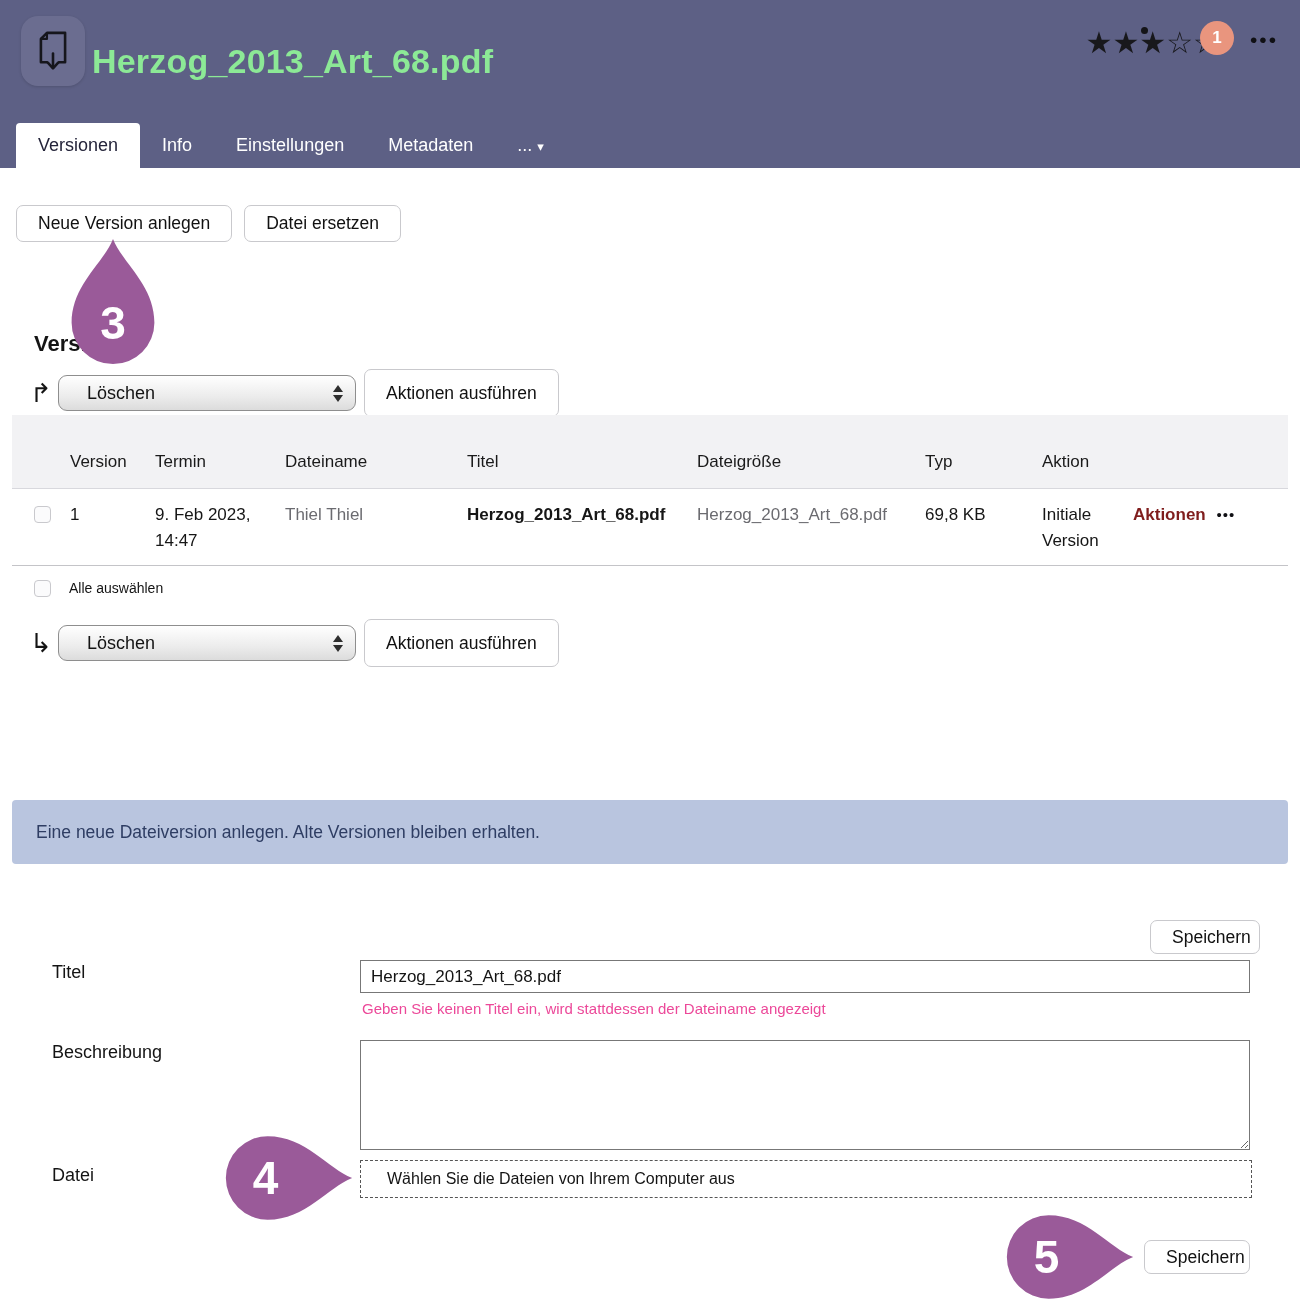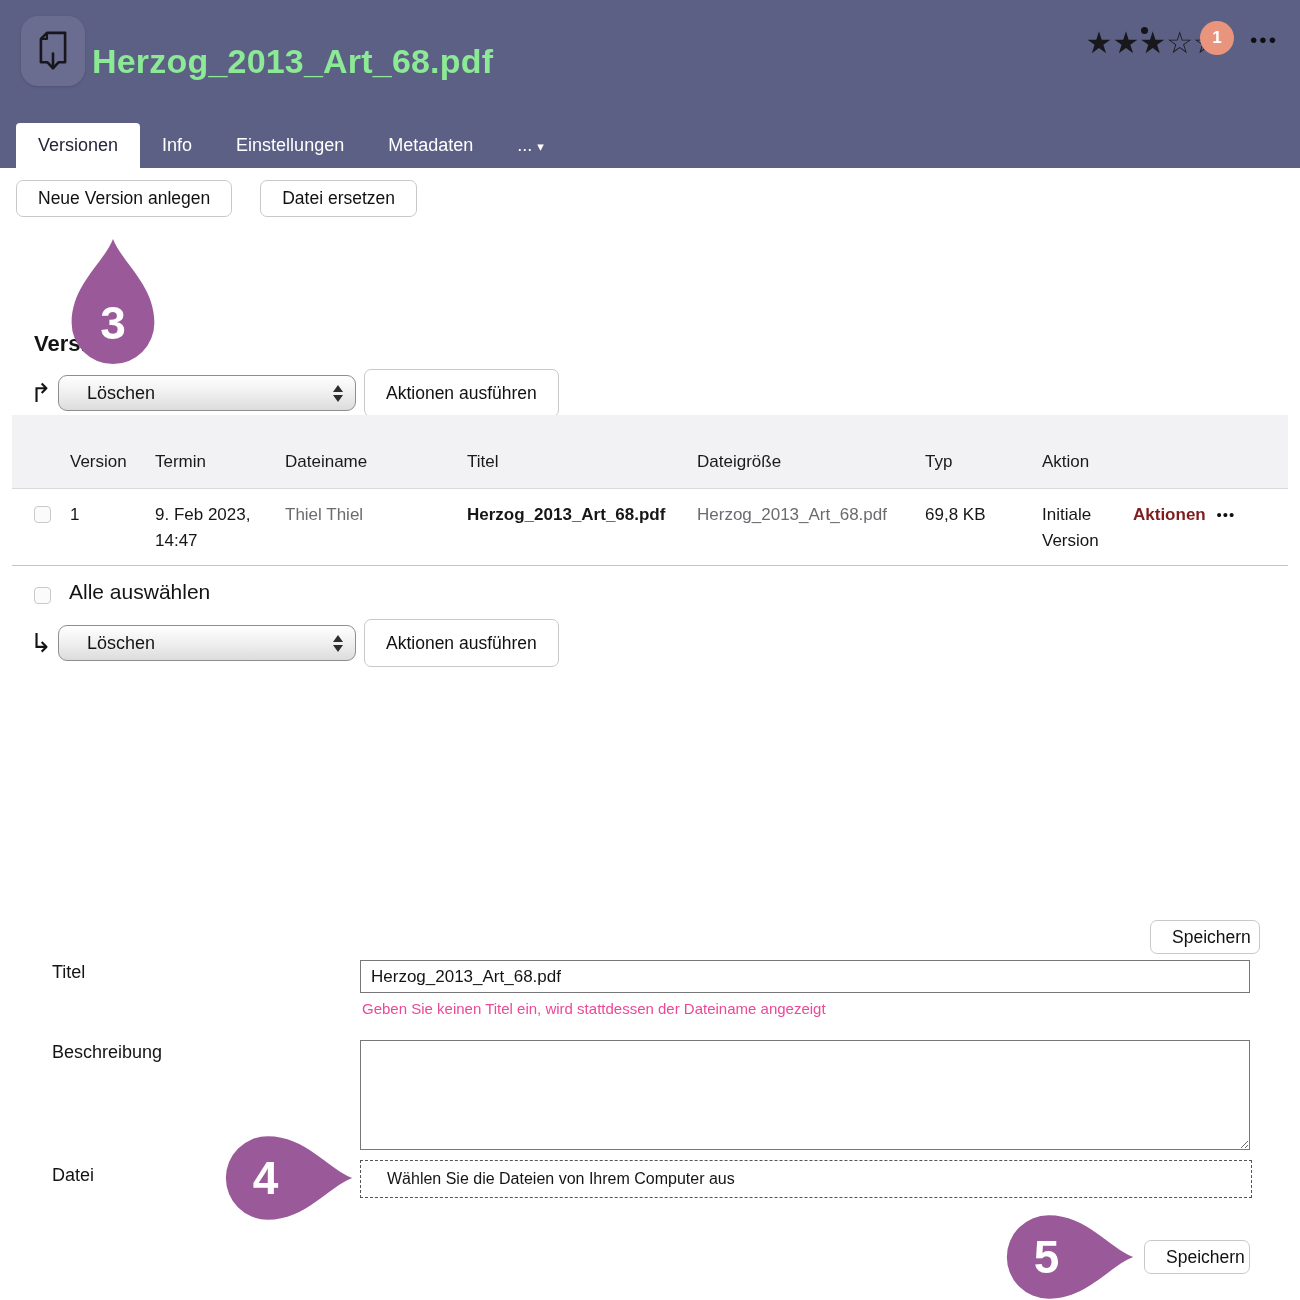--- a/index.html
+++ b/index.html
@@ -22,21 +22,21 @@
   
   .tabs { position:absolute; top:123px; left:0; width:1300px; height:45px; background:#5d6085;
     display:flex; padding-left:16px; }
   .tab { height:45px; line-height:45px; padding:0 22px; font-size:18px; color:#fff; cursor:pointer; white-space:nowrap; }
   .tab.active { background:#fff; color:#24243a; border-radius:4px 4px 0 0; }
   .tab .caret { font-size:13px; margin-left:5px; }
 
   
   .btn { background:#fff; border:1px solid #c9c9cd; border-radius:7px; font-family:inherit;
     font-size:17.5px; color:#111; padding:0 21px; height:37px; cursor:pointer; }
-  .toolbar { position:absolute; top:180px; left:16px; display:flex; gap:28px;justify-content:flex-end; }
+  .toolbar { position:absolute; top:205px; left:16px; display:flex; gap:12px;justify-content:flex-end; }
 
   .section-title { position:absolute; top:331px; left:34px; font-size:22px; font-weight:700; color:#141414; }
 
   
   .action-row { position:absolute; left:30px; display:flex; align-items:center; }
   .action-row.top { top:369px; }
   .action-row.bottom { top:619px; }
   .corner-arrow { font-size:26px; color:#141414; width:28px; line-height:38px; }
   .sel { width:298px; height:36px; border:1.5px solid #8e8e8e; border-radius:9px;
     background:linear-gradient(#ffffff,#ececec 60%,#dcdcdc); display:flex; align-items:center;
@@ -55,21 +55,21 @@
   .trow { padding-top:13px; min-height:76px; align-items:start; }
   .cell { padding-right:10px; font-size:17px; line-height:1.5; }
   .cell.wrap { white-space:pre-line; }
   .cell.gray { color:#6b6b70; }
   .cell.bold { font-weight:700; }
   .cbx { width:17px; height:17px; border:1px solid #c9c9cd; border-radius:4px; background:#fbfbfc; display:inline-block; cursor:pointer; }
   .cbx-cell { padding-left:22px; padding-top:3px; }
   .row-sep { border-top:1px solid #c4c4c8; }
   .action-link { color:#7f1d1d; cursor:pointer; display:inline;font-weight:bold; }
   .row-dots { color:#101014; letter-spacing:1px; font-size:15px; margin-left:6px; cursor:pointer; }
-  .select-all { display:flex; align-items:flex-end; gap:18px; padding:14px 0 0 22px; font-size:21px; color:#141414; }
+  .select-all { display:flex; align-items:flex-start; gap:18px; padding:14px 0 0 22px; font-size:14px; color:#141414; }
 
   
   .banner { position:absolute; top:800px; left:12px; width:1276px; height:64px; background:#b9c5df;
     border-radius:4px; display:flex; align-items:center; padding-left:24px;
     font-size:17.5px; color:#2e3d63; }
 
   
   .form-label { position:absolute; left:52px; font-size:18px; color:#141414; }
   .save-top { position:absolute; left:1150px; top:920px; width:110px; height:34px; }
   .save-bottom { position:absolute; left:1144px; top:1240px; width:106px; height:34px; }
@@ -181,20 +181,21 @@
     <div class="sel">
       <span class="sel-label">Löschen</span>
       <span class="spin">
           <span class="tri-up"></span>
           <span class="tri-down"></span>
         </span>
     </div>
     <button class="btn">Aktionen ausführen</button>
   </div>
 
+  <div class="banner">Eine neue Dateiversion anlegen. Alte Versionen bleiben erhalten.</div>
 
   <button class="btn save-top">Speichern</button>
 
   <label class="form-label" style="top:962px;">Titel</label>
   <input class="txt-input" type="text" value="Herzog_2013_Art_68.pdf" style="">
   <div class="hint">Geben Sie keinen Titel ein, wird stattdessen der Dateiname angezeigt</div>
 
   <label class="form-label" style="top:1042px;">Beschreibung</label>
   <textarea class="desc-area" style=""></textarea>
 

